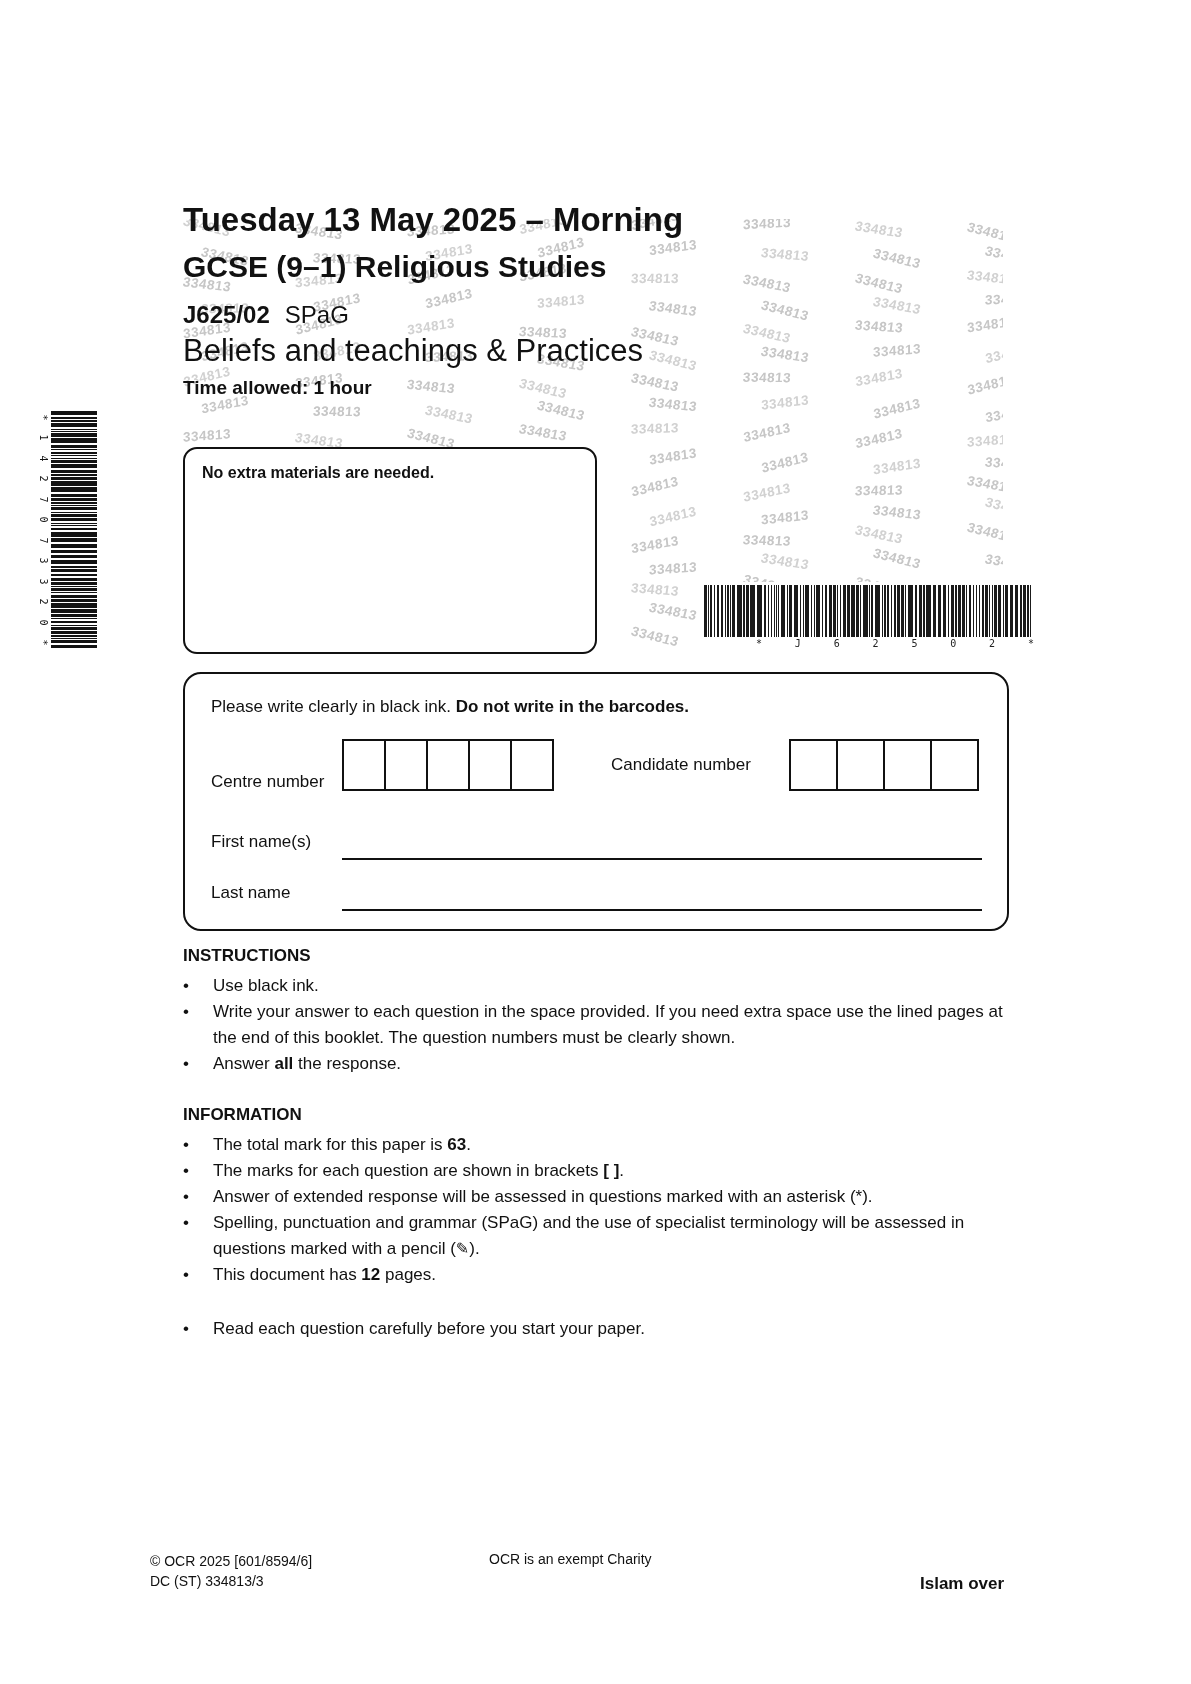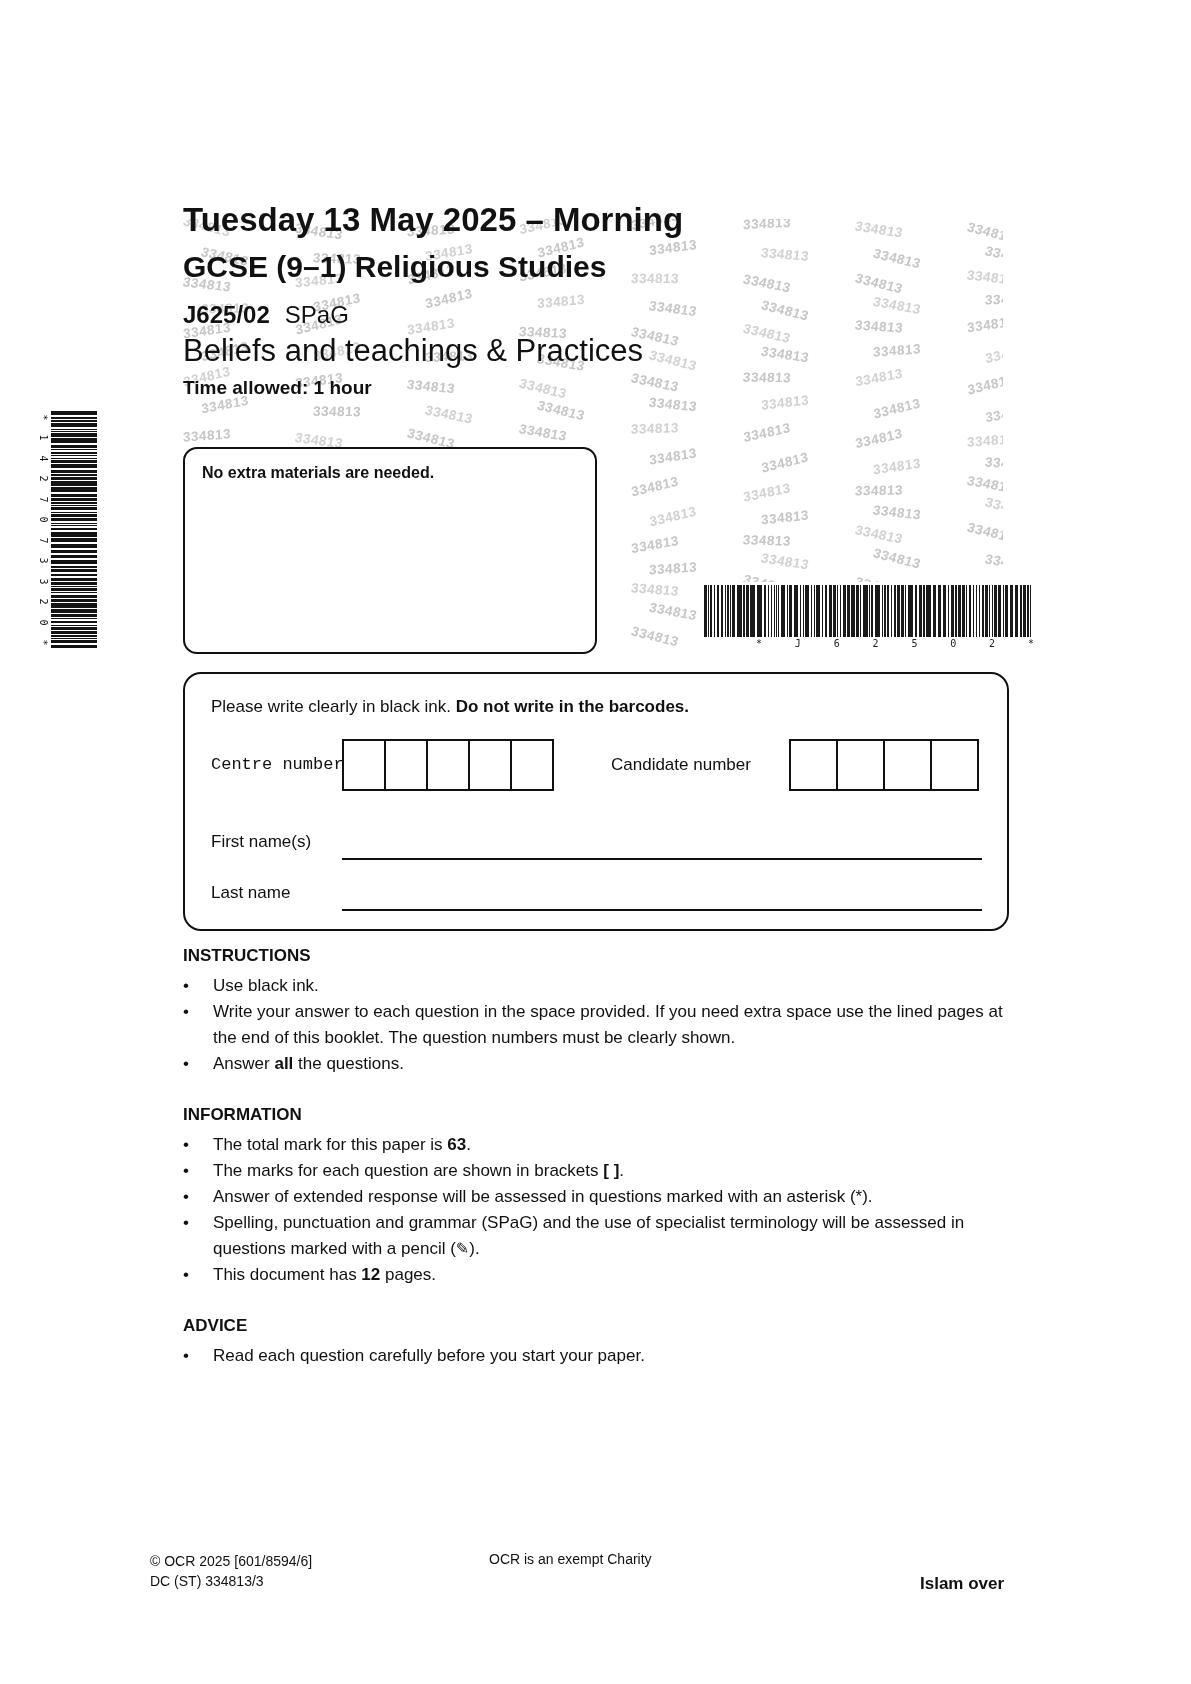--- a/index.html
+++ b/index.html
@@ -44,21 +44,21 @@
   .rb-bars{height:52px;display:flex;overflow:hidden;}
   .rb-bars .bar{background:#1a1a1a;height:100%;flex:none;}
   .rb-text{display:flex;justify-content:space-between;padding:1px 6px 0 52px;
            font-family:"DejaVu Sans Mono",monospace;font-size:10px;color:#222;}
 
   
   .candidate-box{position:absolute;left:183px;top:672px;width:826px;height:259px;box-sizing:border-box;
                  border:2.5px solid #111;border-radius:18px;background:#fff;z-index:1;font-size:17px;}
   .cb-instruction{position:absolute;left:26px;top:23px;}
   .cb-instruction .bold{font-weight:bold;}
-  .cb-centre-label{position:absolute;left:26px;top:65px;height:52px;line-height:52px;font-family:Liberation Mono, monospace;}
+  .cb-centre-label{position:absolute;left:26px;top:82px;height:52px;line-height:52px;}
   .cb-centre-cells{position:absolute;left:157px;top:65px;display:flex;}
   .cb-cand-label{position:absolute;left:426px;top:65px;height:52px;line-height:52px;}
   .cb-cand-cells{position:absolute;left:604px;top:65px;display:flex;}
   .cell{width:44px;height:52px;border:2px solid #111;box-sizing:border-box;margin-left:-2px;background:#fff;}
   .cell.wide{width:49px;}
   .cell:first-child{margin-left:0;}
   .cb-first-label{position:absolute;left:26px;top:158px;}
   .cb-first-line{position:absolute;left:157px;right:25px;top:162px;height:22px;border-bottom:2px solid #111;}
   .cb-last-label{position:absolute;left:26px;top:209px;}
   .cb-last-line{position:absolute;left:157px;right:25px;top:212px;height:23px;border-bottom:2px solid #111;}
@@ -446,21 +446,21 @@
           <div class="bullet-row">
             <span class="bullet-marker">•</span>
             <span class="bullet-text"><span>Use black ink.</span></span>
           </div>
           <div class="bullet-row">
             <span class="bullet-marker">•</span>
             <span class="bullet-text"><span>Write your answer to each question in the space provided. If you need extra space use the lined pages at the end of this booklet. The question numbers must be clearly shown.</span></span>
           </div>
           <div class="bullet-row">
             <span class="bullet-marker">•</span>
-            <span class="bullet-text"><span>Answer </span><b>all</b><span> the questions.</span></span>
+            <span class="bullet-text"><span>Answer </span><b>all</b><span> the response.</span></span>
           </div>
         </div>
     </div>
     <div class="section">
       <div class="section-heading">INFORMATION</div>
       <div>
           <div class="bullet-row">
             <span class="bullet-marker">•</span>
             <span class="bullet-text"><span>The total mark for this paper is </span><b>63</b><span>.</span></span>
           </div>
@@ -476,21 +476,20 @@
             <span class="bullet-marker">•</span>
             <span class="bullet-text"><span>Spelling, punctuation and grammar (SPaG) and the use of specialist terminology will be assessed in questions marked with a pencil (</span><span class="pencil-glyph">✎</span><span>).</span></span>
           </div>
           <div class="bullet-row">
             <span class="bullet-marker">•</span>
             <span class="bullet-text"><span>This document has </span><b>12</b><span> pages.</span></span>
           </div>
         </div>
     </div>
     <div class="section">
-      <div class="section-heading">ADVICE</div>
       <div>
           <div class="bullet-row">
             <span class="bullet-marker">•</span>
             <span class="bullet-text"><span>Read each question carefully before you start your paper.</span></span>
           </div>
         </div>
     </div>
   </div>
 
   <div class="footer-left">

